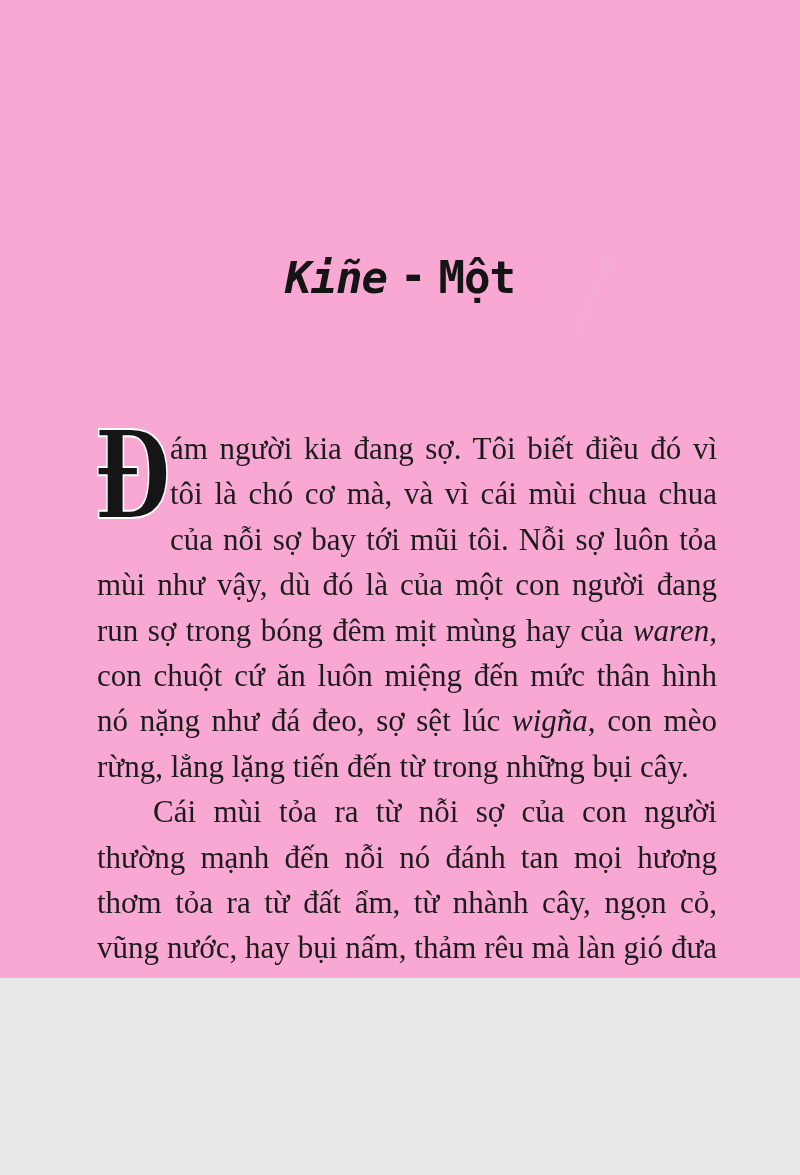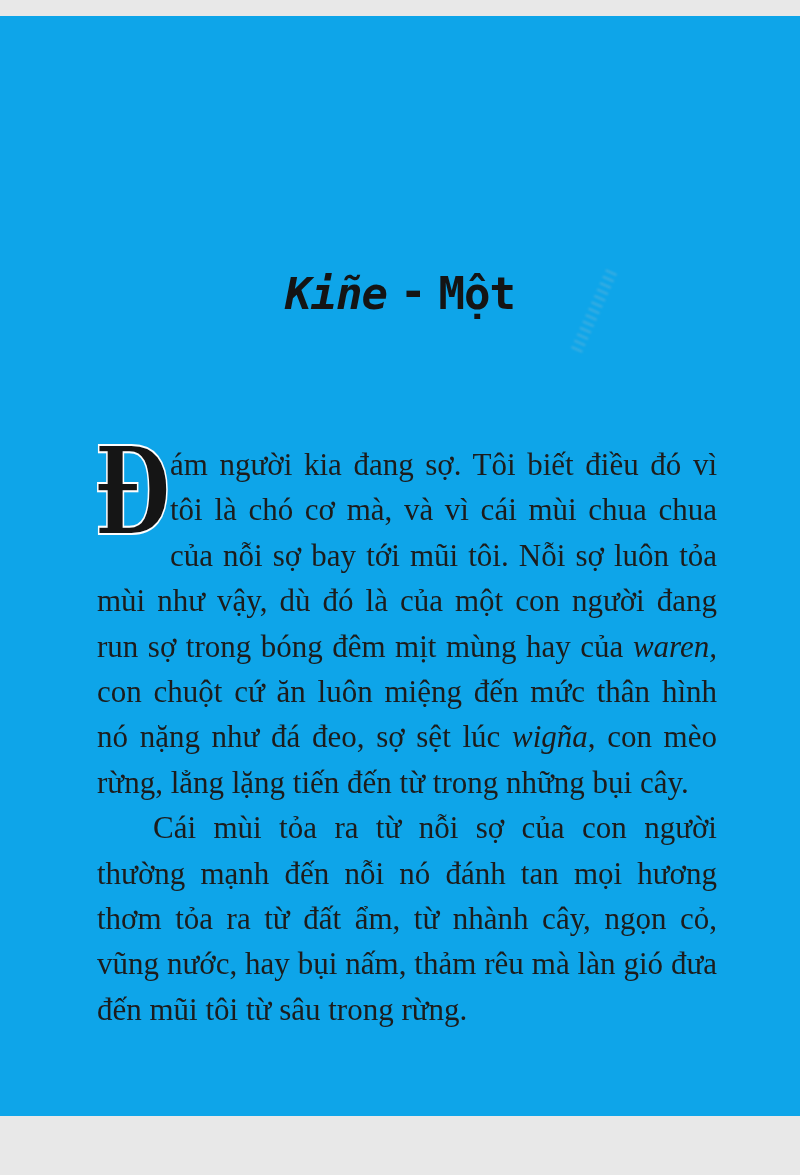--- a/index.html
+++ b/index.html
@@ -1,20 +1,20 @@
 <!DOCTYPE html>
 <html lang="vi"><head>
 <meta charset="utf-8">
 <style>
   html,body{margin:0;padding:0;background:#e8e8e8;}
   .page{
     position:relative;
-    width:800px;height:1100px;
-    margin:16px auto;
-    background:#0ea5e9;
+    width:800px;height:978px;
+    margin:0 auto;
+    background:#f9a8d4;
     overflow:hidden;
     font-family:"Liberation Serif", serif;
     color:#1b1b1b;
   }
 
   
   .chapter-title{
     position:absolute;
     top:252px;left:0;right:0;
     text-align:center;

